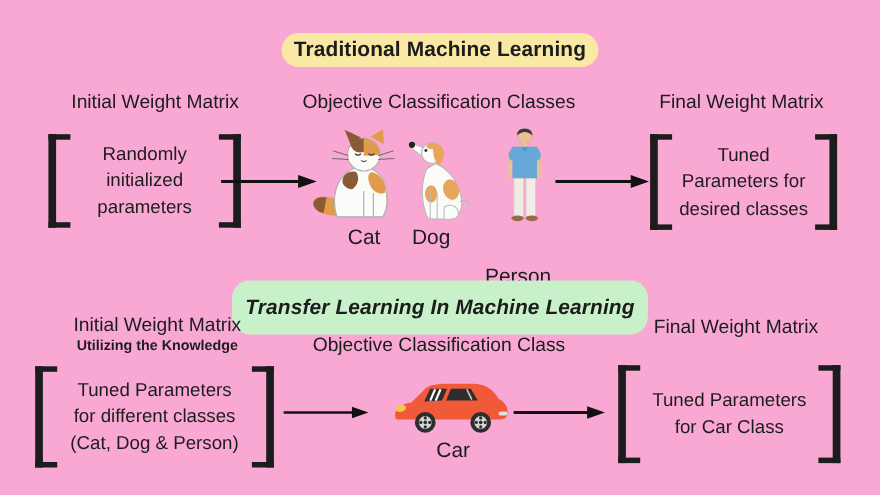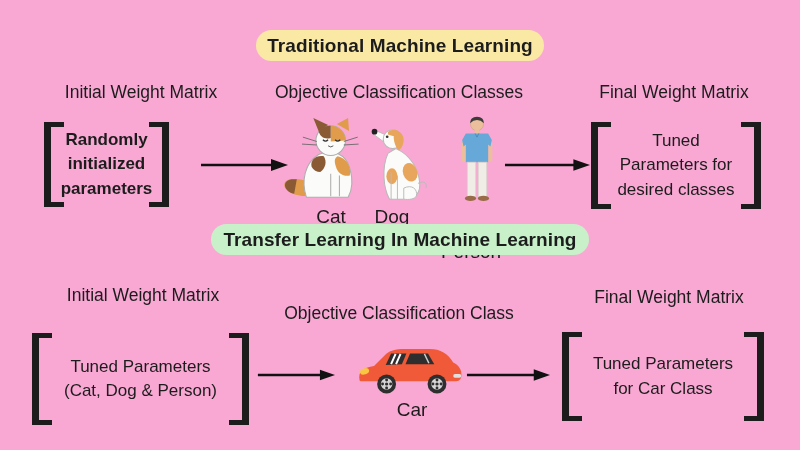--- a/index.html
+++ b/index.html
@@ -44,21 +44,21 @@
 <div class="stage">
 
   <div class="abs pill yellow" style="left:256px;top:30px;width:288px;height:31px;">
     <span>Traditional Machine Learning</span>
   </div>
 
   <div class="abs col-label" style="left:40px;top:82px;width:202px;">Initial Weight Matrix</div>
   <div class="abs col-label" style="left:256px;top:82px;width:286px;">Objective Classification Classes</div>
   <div class="abs col-label" style="left:583px;top:82px;width:182px;">Final Weight Matrix</div>
 
-  <div class="matrix" style="left:44px;top:122px;width:125px;height:85px;font-weight:bold;">
+  <div class="matrix" style="left:44px;top:122px;width:175px;height:85px;">
     <div class="m-lines">
       <div>Randomly</div>
       <div>initialized</div>
       <div>parameters</div>
     </div>
   </div>
 
   <svg class="abs arrow-svg" style="left:200px;top:157px;" width="88" height="16" viewBox="0 0 88 16">
     <line x1="1" y1="8" x2="73" y2="8" stroke="#111" stroke-width="2.6"></line>
     <polygon points="71,2 88,8 71,14" fill="#111"></polygon>
@@ -120,31 +120,33 @@
   </svg>
 
   <div class="matrix" style="left:591px;top:122px;width:170px;height:87px;">
     <div class="m-lines">
       <div>Tuned</div>
       <div>Parameters for</div>
       <div>desired classes</div>
     </div>
   </div>
 
-  <div class="abs pill green" style="left:211px;top:224px;width:378px;height:31px;">
+  <div class="abs pill green" style="left:211px;top:255px;width:378px;height:49px;font-style:italic;">
     <span>Transfer Learning In Machine Learning</span>
   </div>
 
   <div class="abs col-label" style="left:42px;top:285px;width:202px;">Initial Weight Matrix</div>
+  <div class="abs sub-label" style="left:42px;top:306px;width:202px;">Utilizing the Knowledge</div>
   <div class="abs col-label" style="left:258px;top:303px;width:282px;">Objective Classification Class</div>
   <div class="abs col-label" style="left:578px;top:287px;width:182px;">Final Weight Matrix</div>
 
   <div class="matrix" style="left:32px;top:333px;width:217px;height:92px;">
     <div class="m-lines">
       <div>Tuned Parameters</div>
+      <div>for different classes</div>
       <div>(Cat, Dog &amp; Person)</div>
     </div>
   </div>
 
   <svg class="abs arrow-svg" style="left:257px;top:367px;" width="78" height="16" viewBox="0 0 88 16">
     <line x1="1" y1="8" x2="73" y2="8" stroke="#111" stroke-width="2.8"></line>
     <polygon points="71,2 88,8 71,14" fill="#111"></polygon>
   </svg>
 
   <svg class="abs" style="left:356px;top:342px;" width="108" height="57" viewBox="0 0 120 58">

